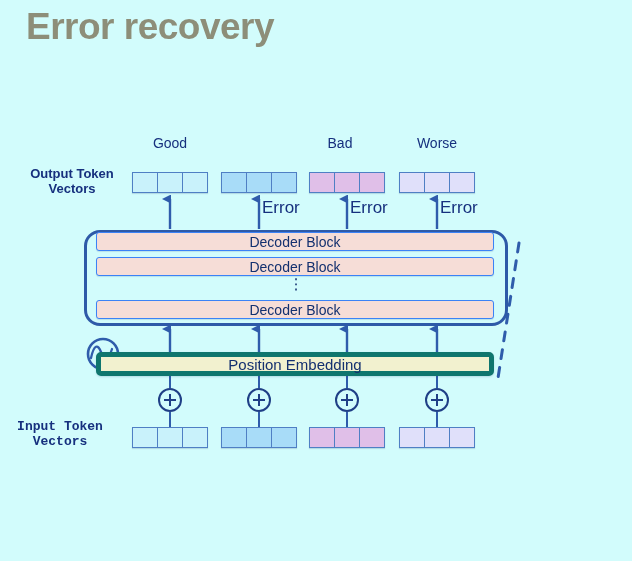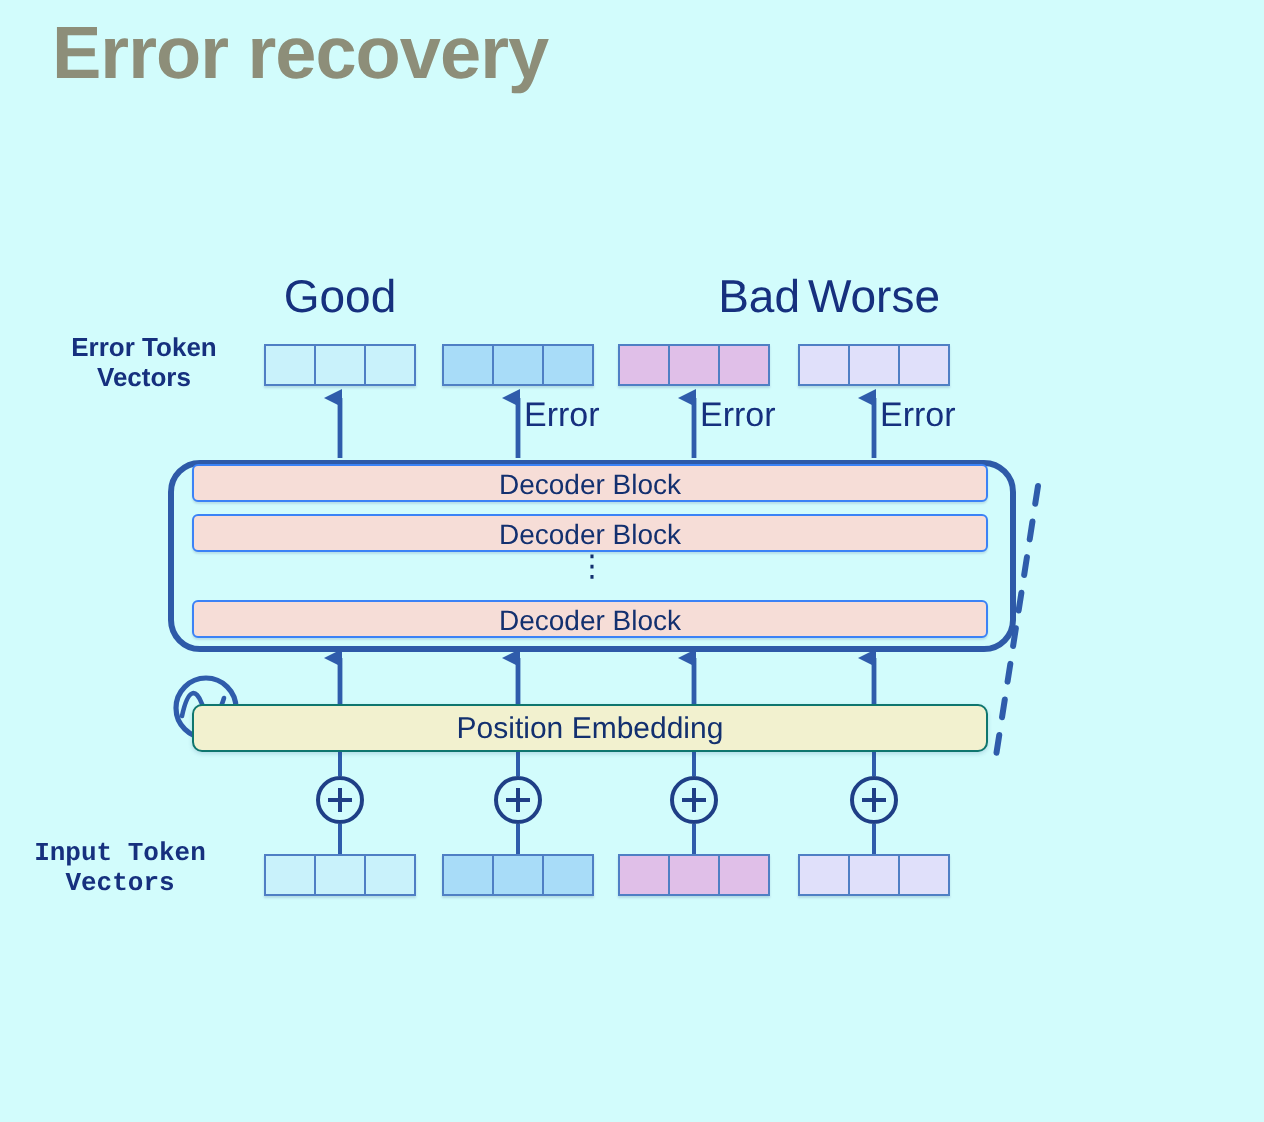--- a/index.html
+++ b/index.html
@@ -50,21 +50,21 @@
     top: 0;
     width: 632px;
     height: 561px;
     pointer-events: none;
   }
 
   
   .word-label {
     position: absolute;
     top: 135px;
-    font-size: 23px;
+    font-size: 14px;
     color: #16307e;
     text-align: center;
     white-space: nowrap;
   }
 
   
   .side-caption {
     position: absolute;
     font-size: 13px;
     font-weight: bold;
@@ -145,21 +145,21 @@
   }
 
   
   .posemb-bar {
     position: absolute;
     left: 96px;
     top: 352px;
     width: 398px;
     height: 24px;
     background: #f2f1cf;
-    border: 1px solid #0f766e;
+    border: 5px solid #0f766e;
     border-radius: 5px;
     box-sizing: border-box;
     color: #13306f;
     font-size: 15px;
     display: flex;
     align-items: center;
     justify-content: center;
     box-shadow: 0 1px 2px rgba(40,70,130,0.18);
   }
   .sine-icon {
@@ -245,25 +245,25 @@
         <line x1="347" y1="428" x2="347" y2="412"></line>
         <line x1="437" y1="428" x2="437" y2="412"></line>
       </g>
 
       <g stroke="#2f5cab" stroke-width="3" fill="none" stroke-linecap="round" stroke-dasharray="9 9">
         <line x1="519" y1="243" x2="498" y2="378"></line>
       </g>
     </svg>
 
     <div class="word-label" style="left:132px;width:76px;">Good</div>
-    <div class="word-label" style="left:324px;width:76px;text-align:right;">Bad</div>
+    <div class="word-label" style="left:302px;width:76px;">Bad</div>
     <div class="word-label" style="left:399px;width:76px;">Worse</div>
 
     <div class="side-caption out">
-      <span>Error Token</span><br>
+      <span>Output Token</span><br>
       <span>Vectors</span>
     </div>
 
     <div class="tokvec" style="left:132px;top:172px;width:76px;background:#c9f2fb;">
       <div class="cell"></div>
       <div class="cell"></div>
       <div class="cell"></div>
     </div>
     <div class="tokvec" style="left:221px;top:172px;width:76px;background:#a8dcf8;">
       <div class="cell"></div>

